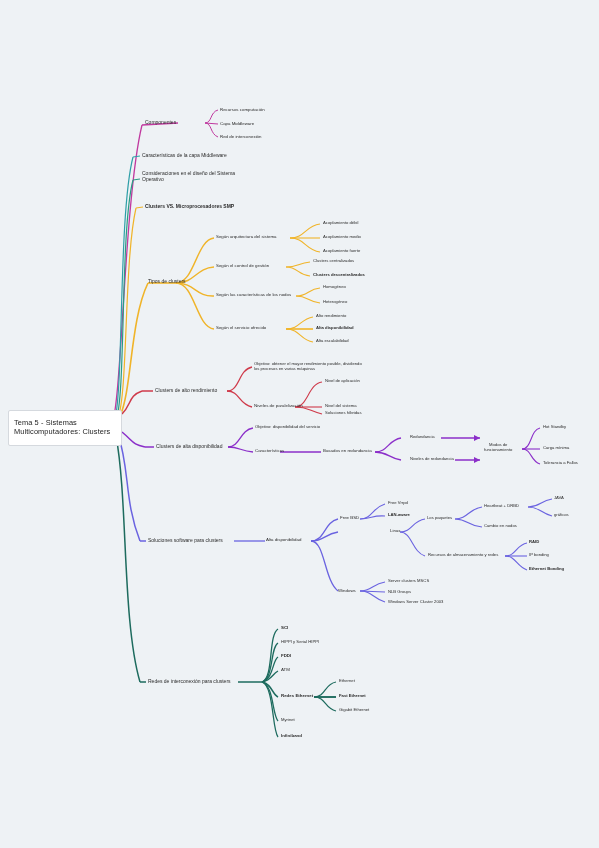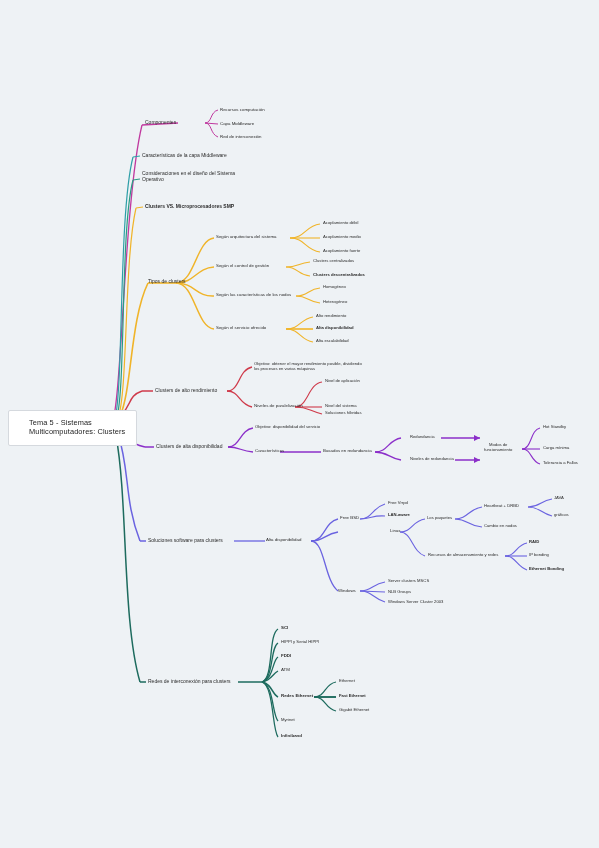--- a/index.html
+++ b/index.html
@@ -15,21 +15,21 @@
   .node{
     position:absolute;
     white-space:nowrap;
     line-height:1.25;
     color:#2b2b2b;
   }
   .root{
     background:#ffffff;
     border:1px solid #d5d9de;
     border-radius:2px;
-    padding:7px 9px 8px 20px;
+    padding:7px 9px 8px 5px;
     font-size:7.4px;
     letter-spacing:.1px;
     color:#1d1d1d;
     box-shadow:0 0 0 0 rgba(0,0,0,0);
     white-space:pre-line;
   }
   .lvl1{font-size:5.0px;}
   .lvl2{font-size:4.4px;}
   .lvl3{font-size:4.2px;}
   .lvl4{font-size:4.2px;}

